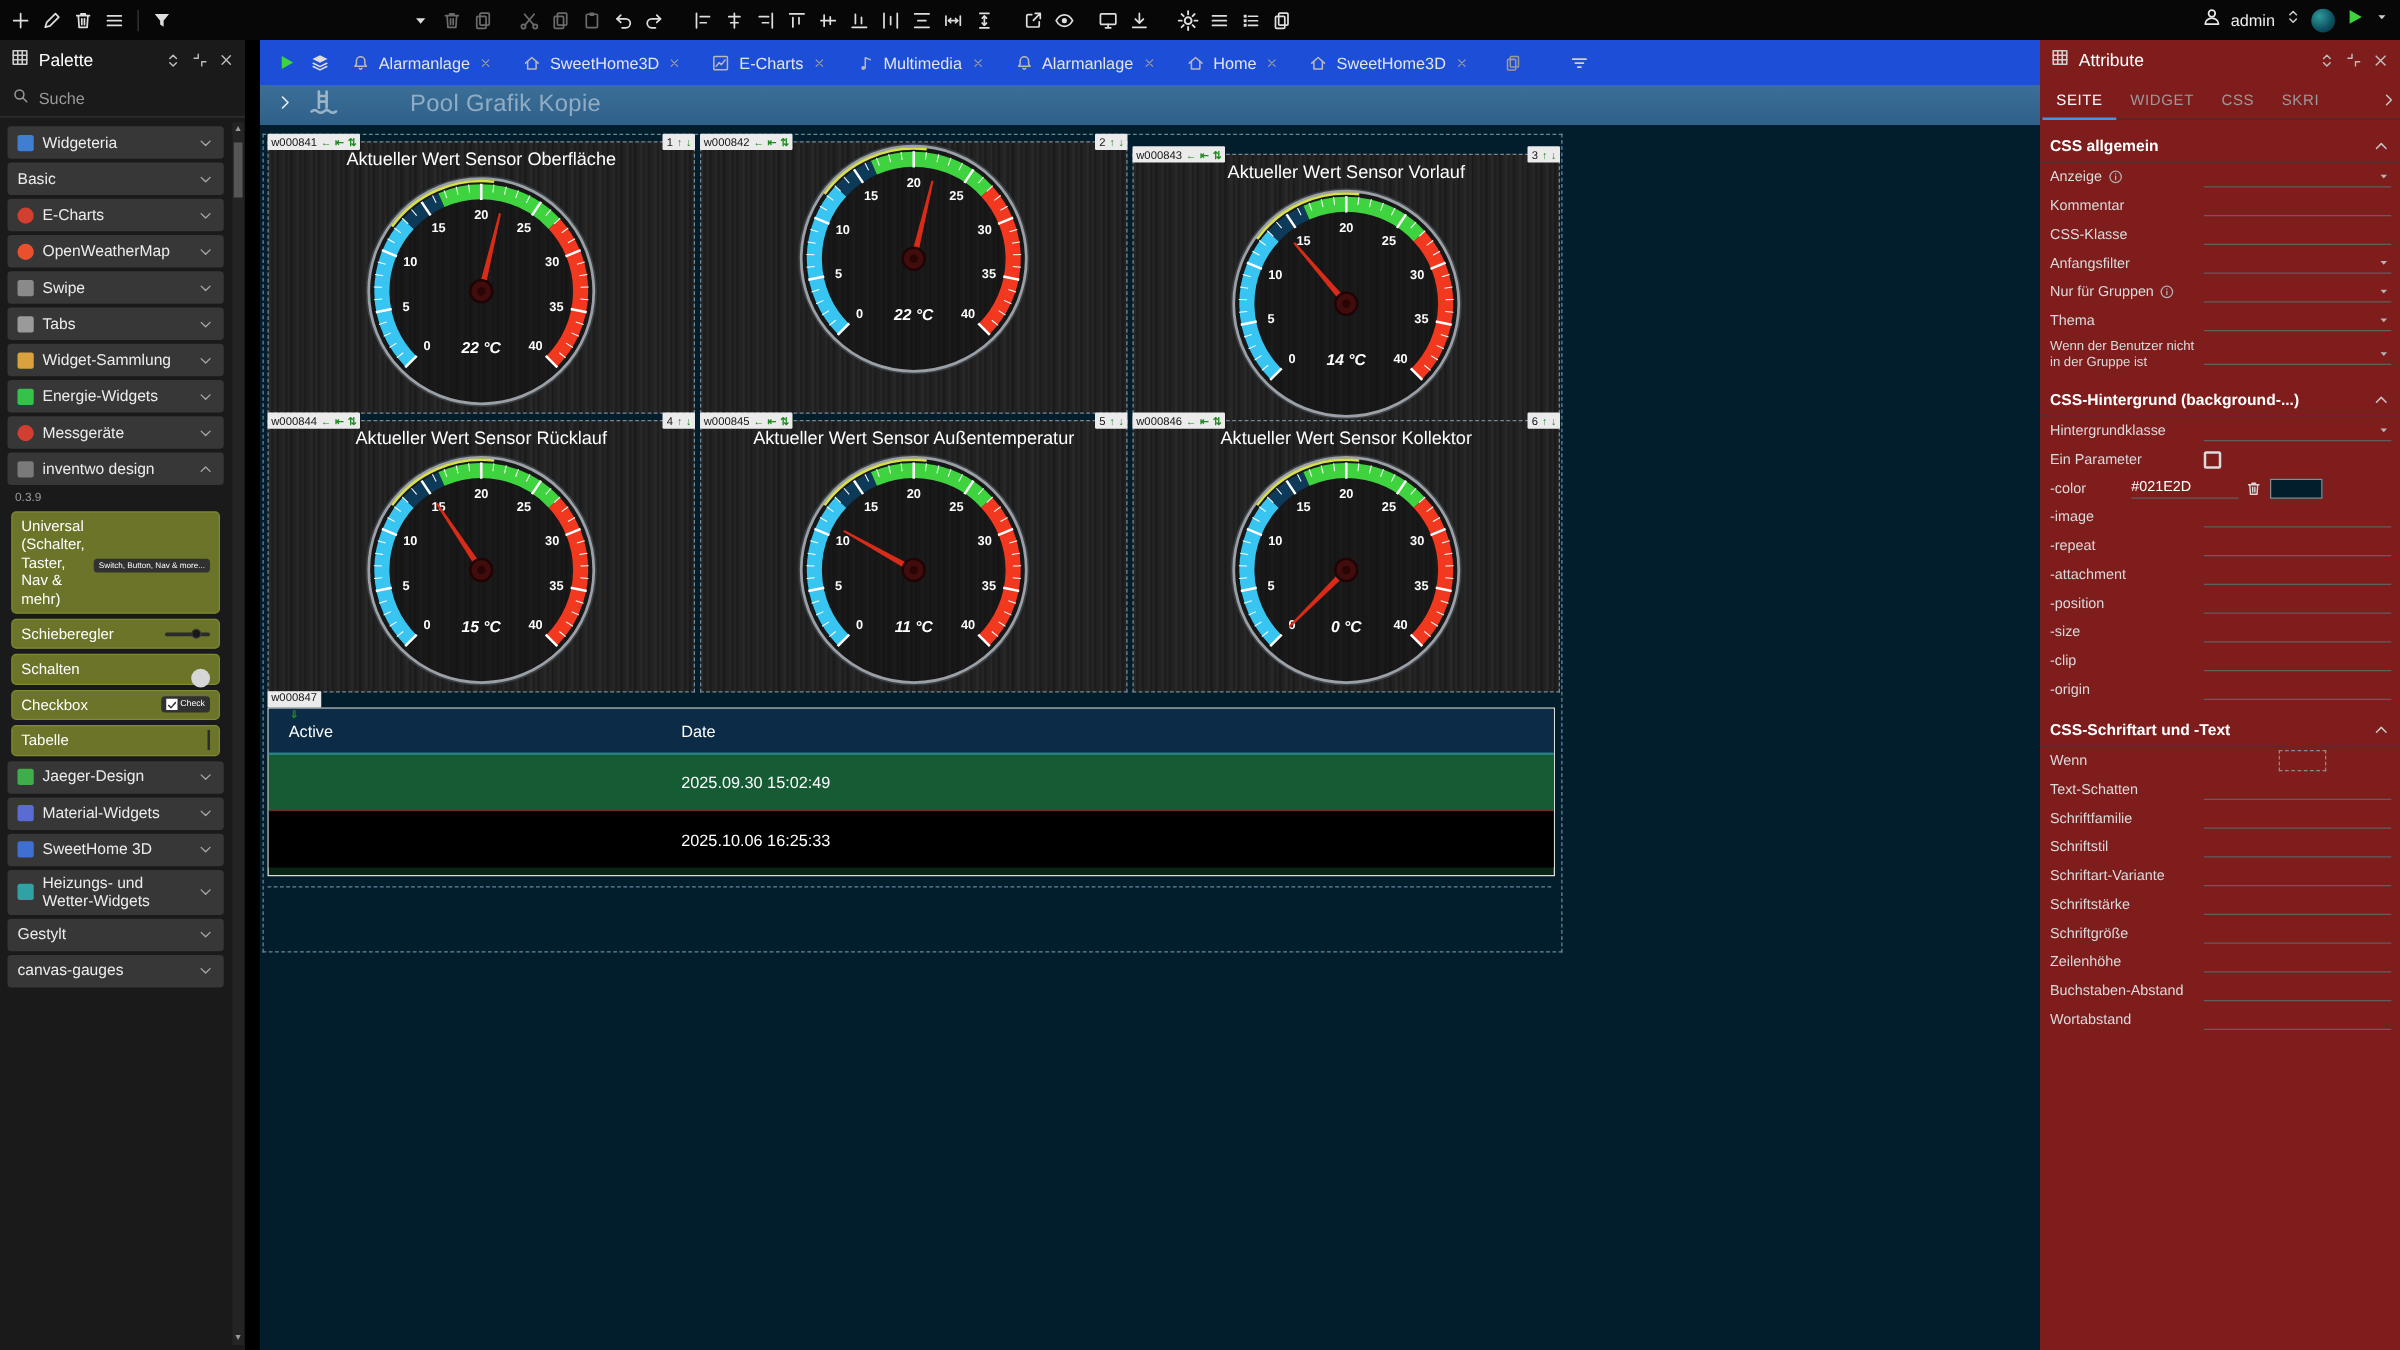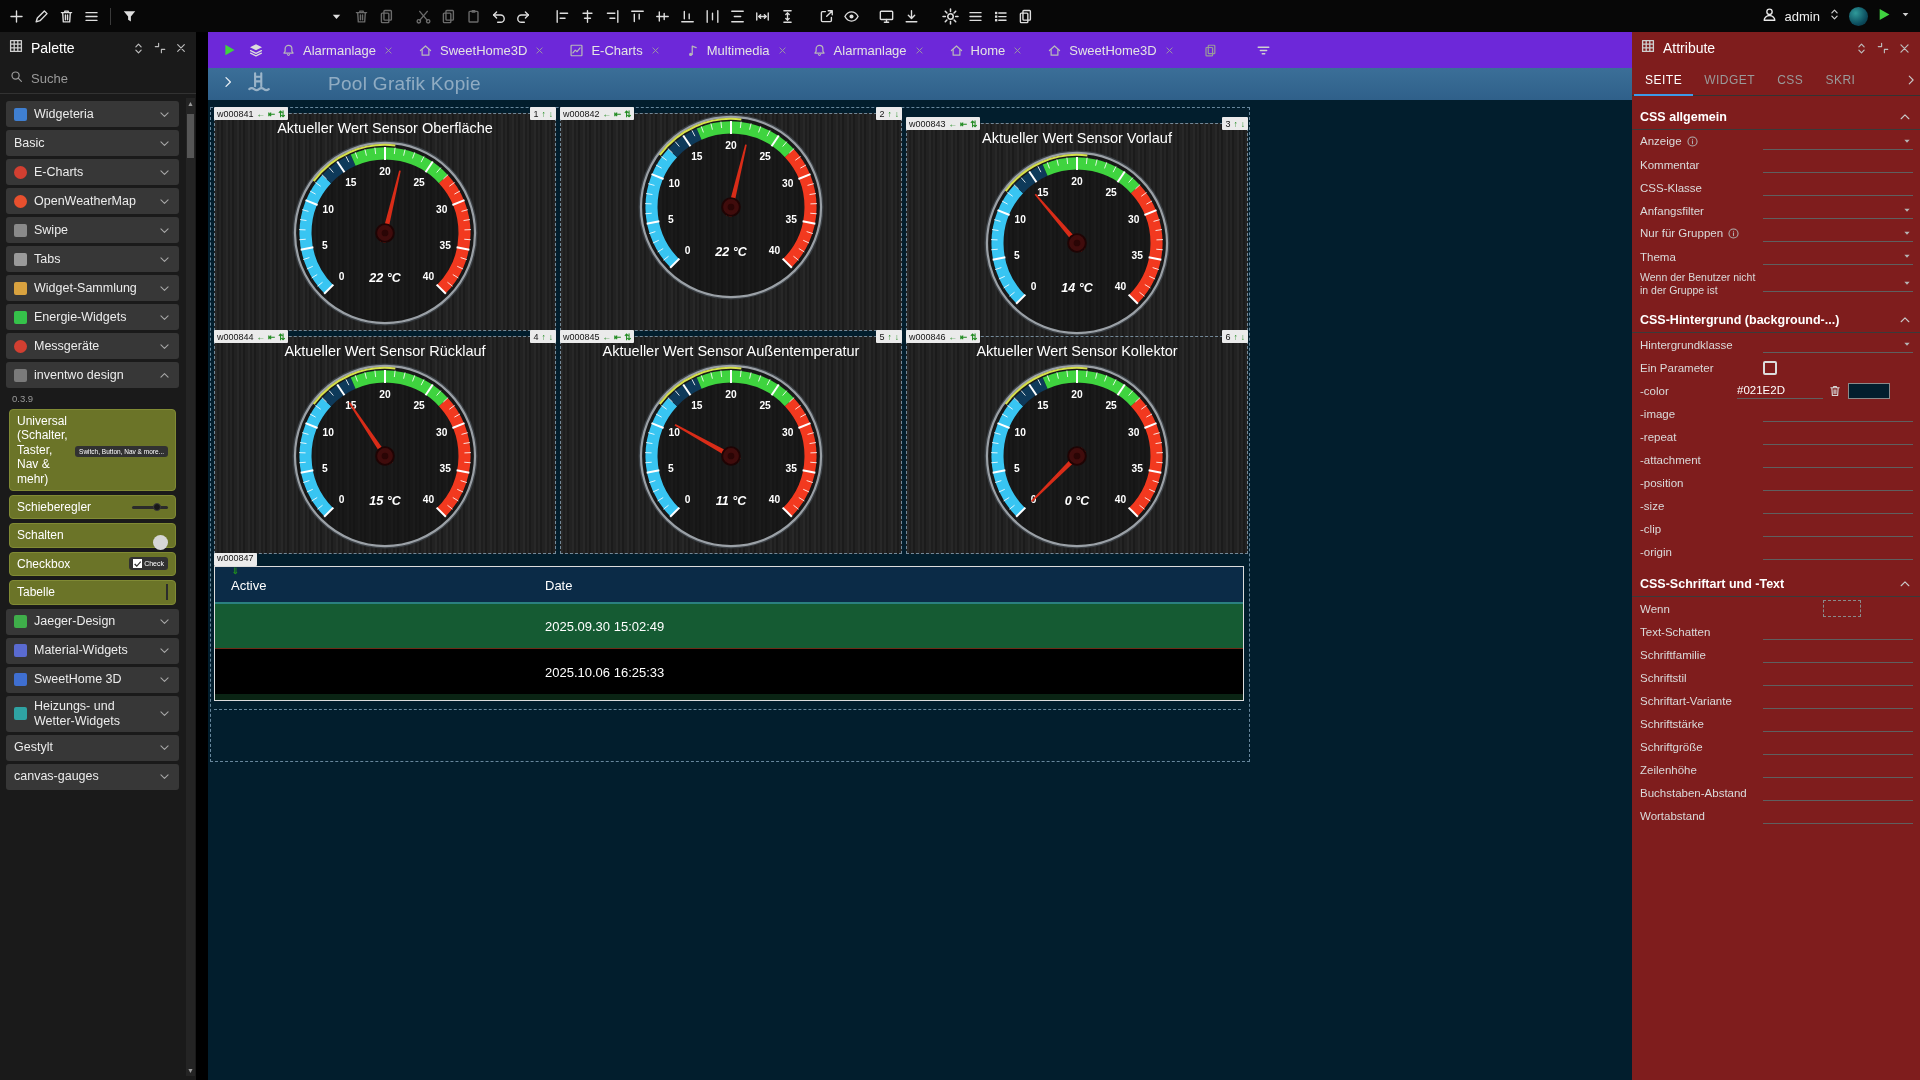--- a/index.html
+++ b/index.html
@@ -49,21 +49,21 @@
 .cbx-pre{display:flex;align-items:center;gap:2px;background:#313131;border-radius:3px;padding:2px 4px}
 .cbx-box{width:9px;height:9px;background:#fff;position:relative}
 .cbx-box:after{content:"";position:absolute;left:1px;top:1px;right:1px;bottom:1px;background:#313131;clip-path:polygon(14% 45%,38% 70%,88% 12%,100% 24%,38% 95%,0 58%)}
 .cbx-lbl{font-size:7px;color:#fff}
 .vscroll{position:absolute;right:1px;top:66px;bottom:4px;width:9px;background:#242424}
 .vthumb{position:absolute;top:16px;height:44px;left:1px;width:7px;background:#565656;cursor:pointer}
 .varr{position:absolute;left:0;width:9px;height:11px;color:#9a9a9a;font-size:7px;text-align:center;line-height:11px;cursor:pointer}
 
 
 #center{position:absolute;left:208px;top:32px;width:1424px;bottom:0;background:#021E2D}
-#viewtabs{height:36px;background:#6d28d9;display:flex;align-items:center;padding:0 8px;gap:2px}
+#viewtabs{height:36px;background:#1d4ed8;display:flex;align-items:center;padding:0 8px;gap:2px}
 .vtab{display:flex;align-items:center;gap:7px;padding:0 11px;height:36px;font-size:13px;color:#e4e4e4;cursor:pointer}
 .vtab .ticn{color:#b9b9b9;display:flex}
 .vtab .tclose{color:#9f9f9f;display:flex;cursor:pointer}
 #viewheader{height:32px;background:linear-gradient(#3b6f98,#2f608a);display:flex;align-items:center;gap:10px;padding:0 12px}
 #vh-title{font-size:19px;color:rgba(255,255,255,.45);margin-left:46px;letter-spacing:.3px}
 #canvas{position:absolute;left:0;top:68px;right:0;bottom:0;background:#021E2D}
 #group{position:absolute;left:2px;top:7px;width:1040px;height:655px;border:1px dashed rgba(170,205,230,.6)}
 .gcell{position:absolute;width:342px;height:218px;border:1px dashed rgba(170,205,230,.6);cursor:pointer;background:
  repeating-linear-gradient(90deg,#282828 0 2px,#1e1e1e 2px 4px,#252525 4px 6px,#1b1b1b 6px 8px,#222 8px 11px)}
 .gtitle{height:26px;line-height:29px;text-align:center;color:#fff;font-size:14.5px;font-weight:500}
@@ -83,21 +83,21 @@
 #attr{position:absolute;left:1632px;top:32px;width:288px;bottom:0;background:#7f1d1d}
 .attr-tabs{height:32px;display:flex;align-items:center;border-bottom:1px solid #333;padding:0 2px}
 .atab{padding:0 11px;height:32px;line-height:32px;font-size:12px;letter-spacing:.5px;color:#9a9a9a;cursor:pointer;white-space:nowrap}
 .atab.active{color:#fff;border-bottom:2px solid #3d9ae8}
 .attabs-chev{margin-left:auto;color:#c9c9c9;display:flex}
 .asect{margin-top:9px}
 .asect-head{display:flex;align-items:center;height:25px;padding:0 8px;font-weight:bold;font-size:12.5px;color:#fff;border-bottom:1px solid #3a3a3a;cursor:pointer}
 .asect-head .sp{flex:1}
 .arow{display:flex;align-items:center;min-height:23px;padding-left:8px}
 .arow.small{min-height:31px}
-.alabel{flex:1;font-size:11.5px;color:#dadada;display:flex;gap:4px}
+.alabel{flex:1;font-size:11.5px;color:#dadada;display:flex;align-items:center;gap:4px}
 .arow.small .alabel{font-size:10.5px;line-height:1.2;max-width:125px}
 .actrl{width:150px;margin-right:7px;display:flex;align-items:center}
 .actrl.wide{width:208px}
 .uline{flex:1;height:17px;border-bottom:1px solid #5f5f5f;font-size:11.5px;color:#fff;display:flex;align-items:center;cursor:text}
 .uline .cd{margin-left:auto;color:#b5b5b5;display:flex}
 .cb{width:14px;height:14px;border:2px solid #dcdcdc;border-radius:2px;cursor:pointer}
 .swatch{width:42px;height:16px;background:#021E2D;border:1px solid #8a8a8a;margin-left:6px;cursor:pointer}
 .mini{color:#d9d9d9;margin-left:5px;display:flex;cursor:pointer}
 .dbox{width:38px;height:17px;border:1px dashed #8a8a8a;margin-left:auto;margin-right:52px;cursor:pointer}
 .ipad{color:#b0b0b0;display:flex}
@@ -1710,21 +1710,21 @@
             </span>
             <span class="actrl">
               <span class="cb"></span>
             </span>
           </div>
           <div class="arow">
             <span class="alabel">
               <span>-color</span>
             </span>
             <span class="actrl wide">
-              <span class="uline" style="max-width: 86px; margin-left: 32px;">#021E2D</span>
+              <span class="uline" style="max-width: 86px;">#021E2D</span>
               <span class="mini">
                 <span class="icw">
                   <svg viewBox="0 0 16 16" width="14" height="14">
                     <g fill="none" stroke="currentColor" stroke-width="1.3" stroke-linecap="round" stroke-linejoin="round">
                       <path d="M3.2 4.3h9.6M6.4 4.3V2.9h3.2v1.4M4.4 4.3l.6 8.8h6l.6-8.8"></path>
                       <path d="M7 6.6v4.4M9 6.6v4.4"></path>
                     </g>
                   </svg>
                 </span>
               </span>

